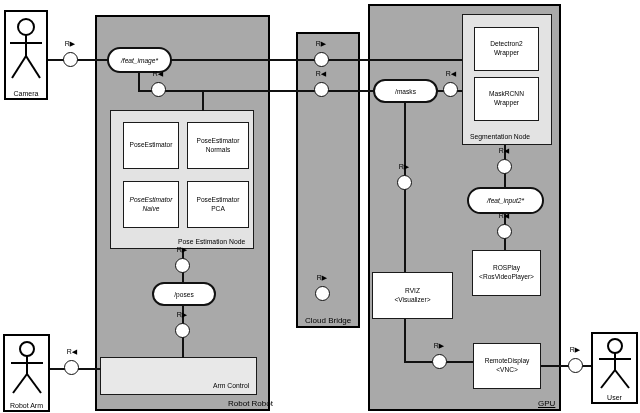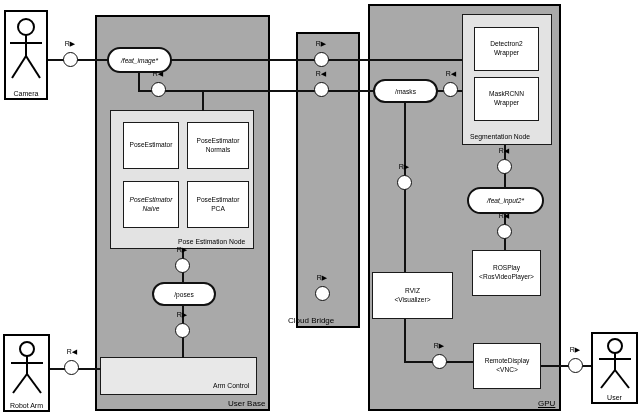--- a/index.html
+++ b/index.html
@@ -101,22 +101,22 @@
   </div>
   <div class="abs compbox" style="left:472px;top:250px;width:69px;height:46px;">
     <span>ROSPlay</span>
     <span>&lt;RosVideoPlayer&gt;</span>
   </div>
   <div class="abs compbox" style="left:473px;top:343px;width:68px;height:46px;">
     <span>RemoteDisplay</span>
     <span>&lt;VNC&gt;</span>
   </div>
 
-  <div class="container-label" style="left:228px;top:399px;">User Base</div>
-  <div class="container-label" style="left:288px;top:316px;">Cloud Bridge</div>
+  <div class="container-label" style="left:228px;top:399px;">Robot Robot</div>
+  <div class="container-label" style="left:305px;top:316px;">Cloud Bridge</div>
   <div class="container-label" style="left:538px;top:399px;text-decoration:underline;">GPU</div>
 
   <div class="abs port" style="left:63px;top:52px;"></div>
   <div class="abs plabel" style="left:55px;top:40px;">R▶</div>
 
   <div class="abs port" style="left:151px;top:82px;"></div>
   <div class="abs plabel" style="left:143px;top:70px;">R◀</div>
 
   <div class="abs port" style="left:314px;top:52px;"></div>
   <div class="abs plabel" style="left:306px;top:40px;">R▶</div>

